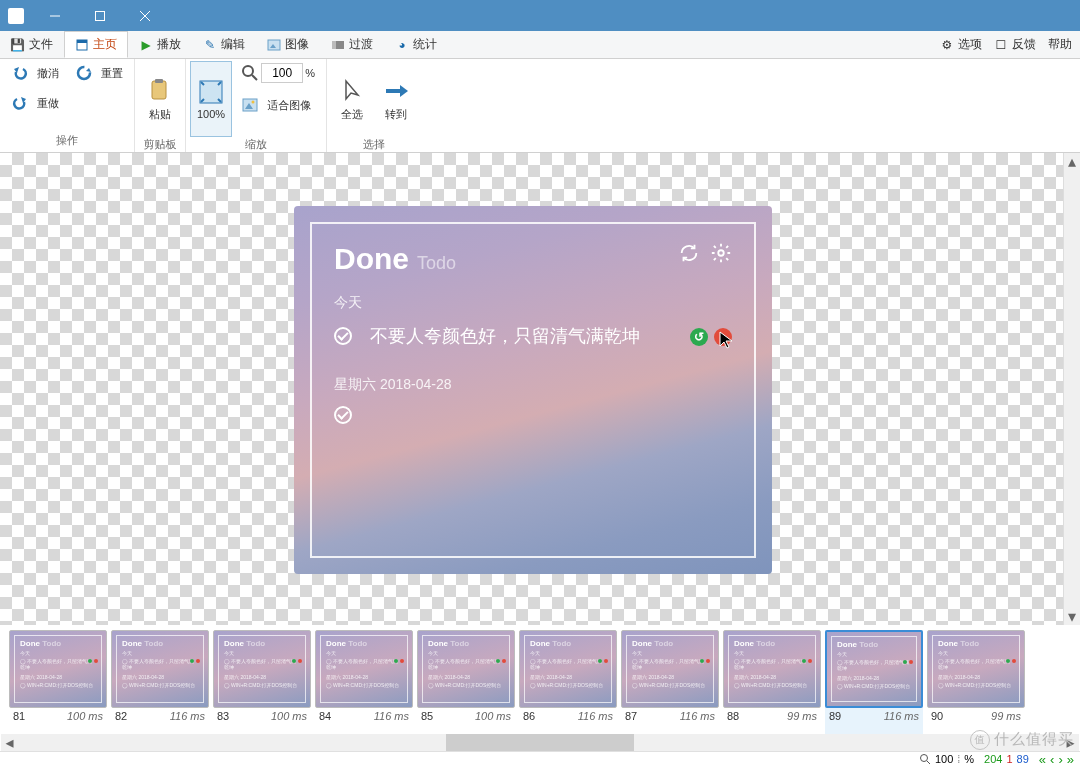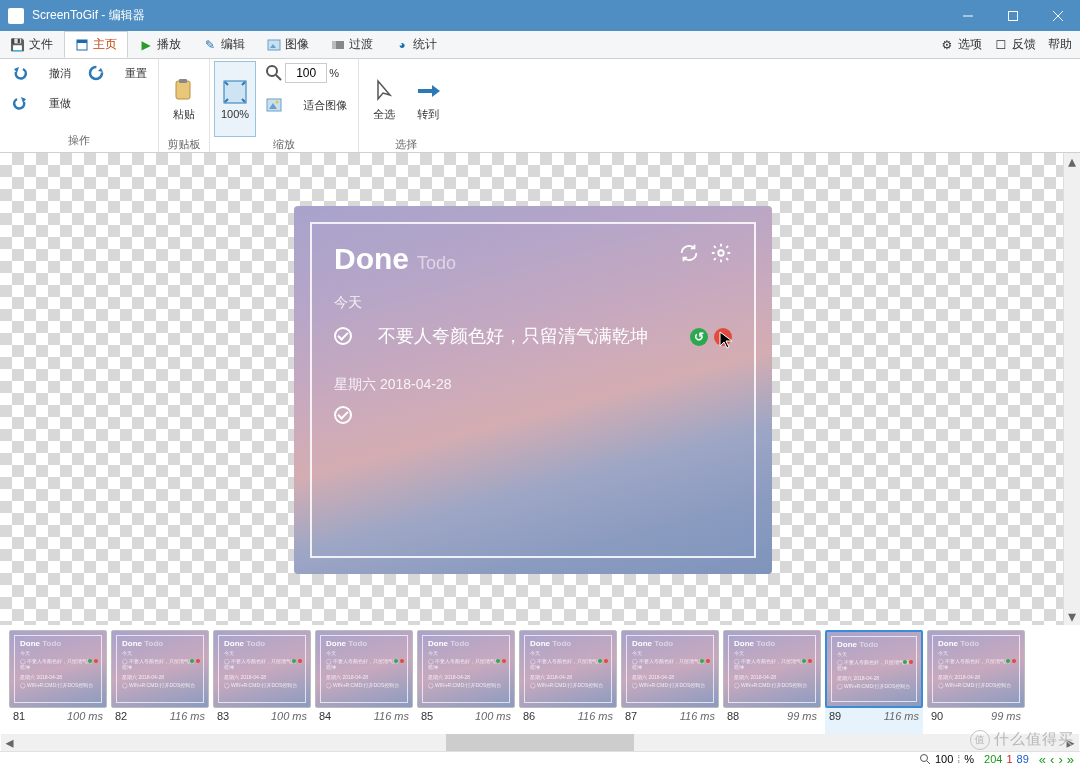--- a/index.html
+++ b/index.html
@@ -19,21 +19,21 @@
 .menubar .right { display:flex; align-items:center; padding-right:8px; gap:12px; font-size:12px; color:#333; }
 .menubar .right span { display:flex; align-items:center; gap:4px; cursor:pointer; }
 .micon { width:14px; height:14px; display:inline-flex; align-items:center; justify-content:center; }
 
 .ribbon { height:94px; background:#fff; border-bottom:1px solid #d0d0d0; display:flex; }
 .rgroup { display:flex; flex-direction:column; border-right:1px solid #e4e4e4; padding:2px 4px; }
 .rgroup .body { flex:1; display:flex; align-items:flex-start; gap:2px; }
 .rgroup .label { text-align:center; font-size:11px; color:#666; padding-bottom:2px; }
 .rbtn { display:flex; flex-direction:column; align-items:center; justify-content:flex-start; padding:4px 6px; font-size:11px; color:#333; gap:2px; cursor:pointer; border:1px solid transparent; min-width:42px; }
 .rbtn.big { height:76px; justify-content:center; }
-.rbtn.small { flex-direction:row; height:24px; min-width:auto; padding:2px 6px; gap:20px; }
+.rbtn.small { flex-direction:row; height:24px; min-width:auto; padding:2px 6px; gap:8px; }
 .rbtn.active { background:#eaf3f9; border:1px solid #9ac3e0; }
 .rstack { display:flex; flex-direction:column; }
 .ricon { width:28px; height:28px; display:flex; align-items:center; justify-content:center; }
 .ricon.sm { width:18px; height:18px; }
 .zoominput { width:42px; height:20px; font-size:12px; text-align:center; border:1px solid #ccc; }
 
 .canvas-area { position:absolute; top:153px; left:0; right:0; bottom:141px; overflow:auto;
   background-image:linear-gradient(45deg,#d8d8d8 25%,transparent 25%,transparent 75%,#d8d8d8 75%),linear-gradient(45deg,#d8d8d8 25%,transparent 25%,transparent 75%,#d8d8d8 75%);
   background-size:24px 24px; background-position:0 0,12px 12px; background-color:#fff; }
 .canvas-area .vscroll { position:absolute; right:0; top:0; bottom:0; width:17px; background:#f0f0f0; border-left:1px solid #ddd; display:flex; flex-direction:column; }
@@ -42,21 +42,21 @@
 
 .frame { position:absolute; left:294px; top:53px; width:478px; height:368px; border-radius:4px; overflow:hidden;
   background:linear-gradient(165deg,#a8a3cc 0%,#b5a5c8 20%,#c8a9be 40%,#d4adb2 55%,#9ea6c5 70%,#8a9bc0 85%,#7f94bc 100%); }
 .frame .innerborder { position:absolute; inset:16px; border:2px solid rgba(255,255,255,.85); }
 .frame .content { position:absolute; inset:16px; padding:20px 24px; color:#fff; }
 .frame h1 { font-size:30px; font-weight:600; display:inline-block; }
 .frame .sub { font-size:18px; opacity:.55; margin-left:8px; font-weight:500; }
 .frame .topicons { position:absolute; right:24px; top:20px; display:flex; gap:10px; }
 .frame .topicons svg { width:22px; height:22px; stroke:#fff; fill:none; stroke-width:2; }
 .frame .section { margin-top:18px; font-size:14px; opacity:.85; }
-.frame .item { margin-top:12px; font-size:18px; display:flex; align-items:center; gap:26px; }
+.frame .item { margin-top:12px; font-size:18px; display:flex; align-items:center; gap:18px; }
 .frame .chk { width:18px; height:18px; border:2px solid #fff; border-radius:50%; display:flex; align-items:center; justify-content:center; flex-shrink:0; }
 .frame .chk:after { content:""; width:4px; height:8px; border:solid #fff; border-width:0 2px 2px 0; transform:rotate(45deg); margin-top:-2px; }
 .frame .rowbtns { position:absolute; right:24px; top:106px; display:flex; gap:6px; align-items:center; }
 .frame .circ { width:18px; height:18px; border-radius:50%; display:flex; align-items:center; justify-content:center; color:#fff; font-size:12px; font-weight:bold; }
 .frame .circ.green { background:#2ca94f; }
 .frame .circ.red { background:#e24b3b; }
 .frame .cursor { position:absolute; right:22px; top:108px; }
 
 .timeline { position:absolute; left:1px; right:1px; bottom:32px; height:108px; display:flex; gap:4px; padding:4px 8px 0 8px; overflow:hidden; background:#fff; }
 .thumb { width:98px; display:flex; flex-direction:column; gap:2px; cursor:pointer; }
@@ -84,21 +84,20 @@
 .statusbar .navarr { color:#1a9a1a; cursor:pointer; font-size:13px; }
 
 .watermark { position:absolute; right:6px; bottom:16px; font-size:15px; color:#b8b8b8; font-weight:500; letter-spacing:1px; }
 .watermark .logo { display:inline-flex; width:20px; height:20px; border:1px solid #c4c4c4; border-radius:50%; align-items:center; justify-content:center; font-size:10px; vertical-align:middle; margin-right:4px; }
 </style>
 </head>
 <body>
 
 <div class="titlebar">
   <div class="appicon"></div>
-  <div class="title">ScreenToGif - 编辑器</div>
   <div class="winctl">
     <div class="winbtn">
         <svg viewBox="0 0 10 10">
           <line x1="0" y1="5" x2="10" y2="5" stroke="#fff" stroke-width="1"></line>
         </svg>
       </div>
     <div class="winbtn">
         <svg viewBox="0 0 10 10">
           <rect x="0.5" y="0.5" width="9" height="9" fill="none" stroke="#fff" stroke-width="1"></rect>
         </svg>

